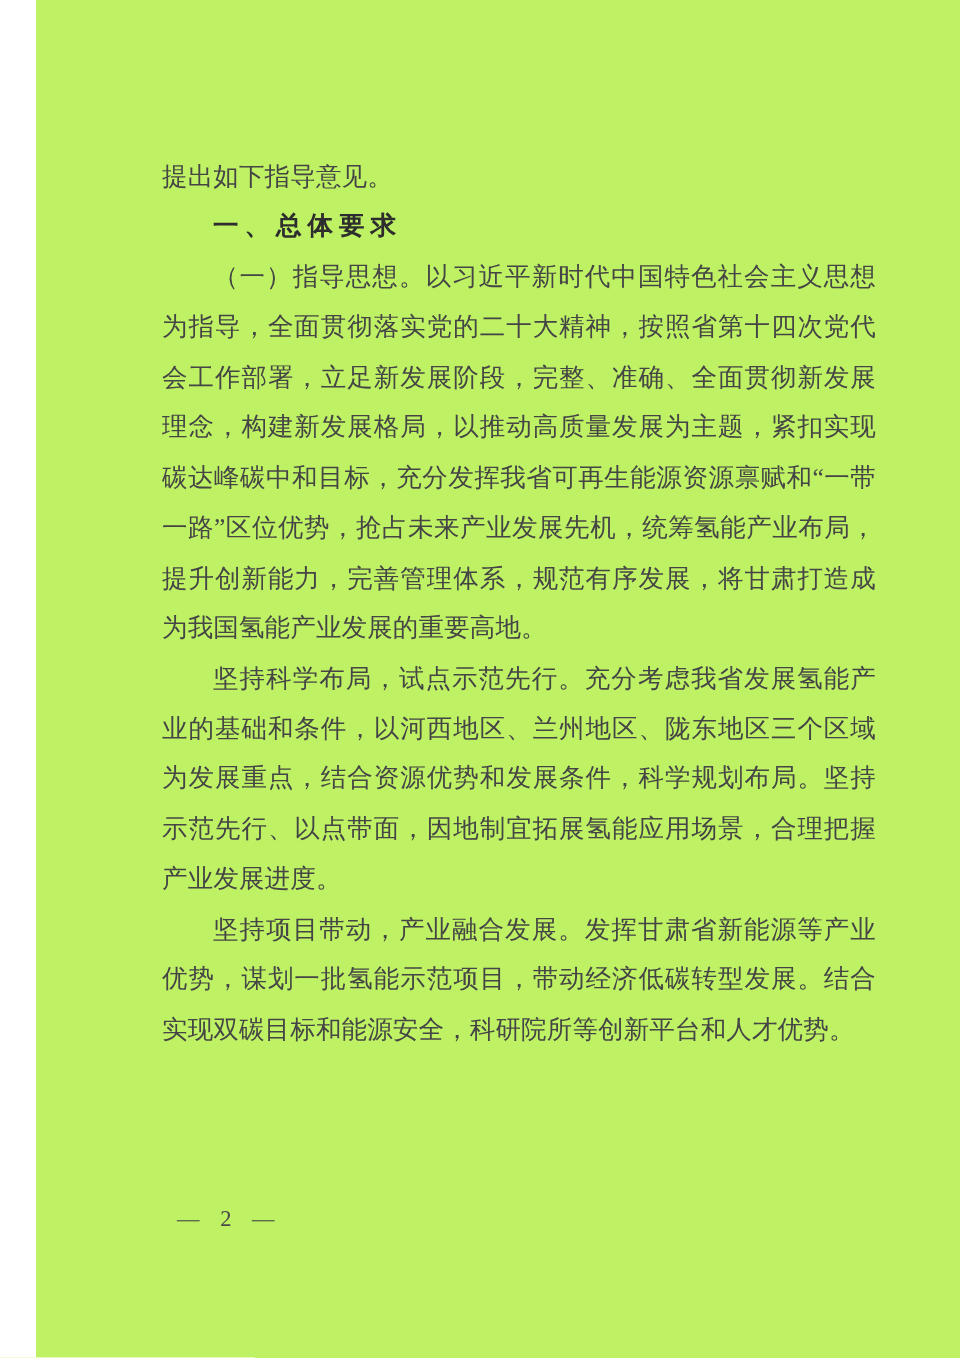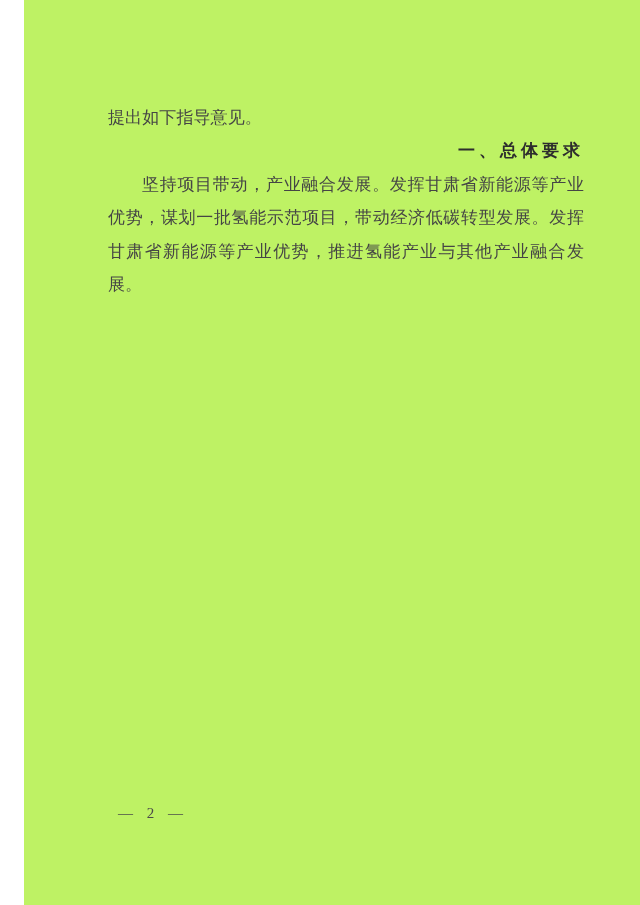--- a/index.html
+++ b/index.html
@@ -34,36 +34,38 @@
     word-break: break-all;
   }
   .para.no-indent {
     text-indent: 0;
   }
   .para.heading {
     font-family: "Liberation Sans", "DejaVu Sans", sans-serif;
     font-weight: 700;
     color: #2d2d2d;
     letter-spacing: 4px;
-    text-align: right;
+    text-align: left;
   }
   .footer {
     position: absolute;
     left: 94px;
     top: 804px;
     font-size: 15px;
     line-height: 18px;
     color: #4a4a4a;
     letter-spacing: 1px;
     word-spacing: 8px;
   }
 </style>
 </head>
 <body>
 
 <div class="page">
   <div class="content">
     <p class="para no-indent">提出如下指导意见。</p>
     <p class="para heading">一、总体要求</p>
-    <p class="para">坚持项目带动，产业融合发展。发挥甘肃省新能源等产业优势，谋划一批氢能示范项目，带动经济低碳转型发展。发挥甘肃省新能源等产业优势，推进氢能产业与其他产业融合发展。</p>
+    <p class="para">（一）指导思想。以习近平新时代中国特色社会主义思想为指导，全面贯彻落实党的二十大精神，按照省第十四次党代会工作部署，立足新发展阶段，完整、准确、全面贯彻新发展理念，构建新发展格局，以推动高质量发展为主题，紧扣实现碳达峰碳中和目标，充分发挥我省可再生能源资源禀赋和“一带一路”区位优势，抢占未来产业发展先机，统筹氢能产业布局，提升创新能力，完善管理体系，规范有序发展，将甘肃打造成为我国氢能产业发展的重要高地。</p>
+    <p class="para">坚持科学布局，试点示范先行。充分考虑我省发展氢能产业的基础和条件，以河西地区、兰州地区、陇东地区三个区域为发展重点，结合资源优势和发展条件，科学规划布局。坚持示范先行、以点带面，因地制宜拓展氢能应用场景，合理把握产业发展进度。</p>
+    <p class="para">坚持项目带动，产业融合发展。发挥甘肃省新能源等产业优势，谋划一批氢能示范项目，带动经济低碳转型发展。结合实现双碳目标和能源安全，科研院所等创新平台和人才优势。</p>
   </div>
   <div class="footer">— 2 —</div>
 </div>
 
 </body></html>

